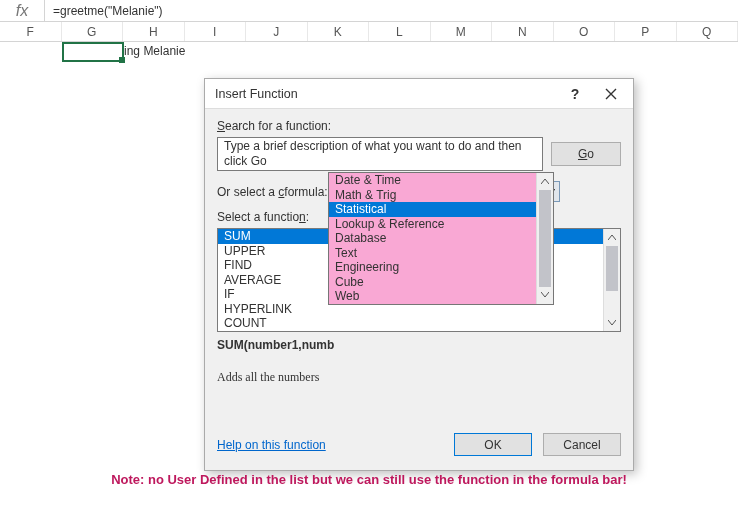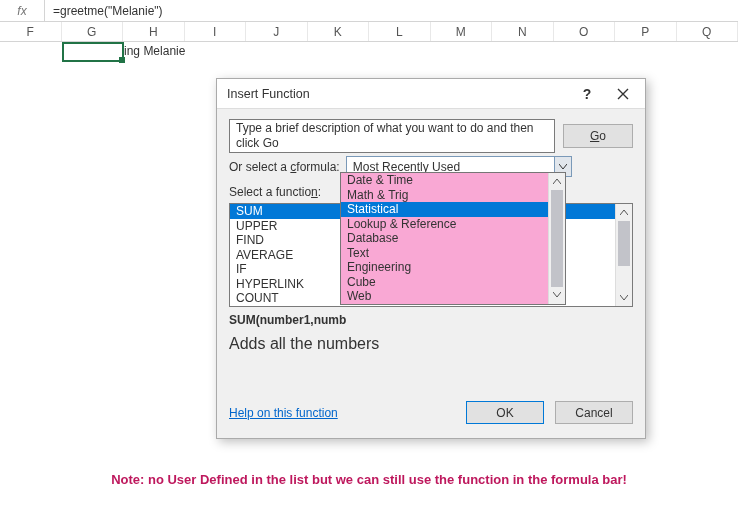--- a/index.html
+++ b/index.html
@@ -22,21 +22,21 @@
     background: #fff;
   }
   .fx-cell {
     width: 45px;
     border-right: 1px solid #d4d4d4;
     display: flex;
     align-items: center;
     justify-content: center;
     font-style: italic;
     color: #777;
-    font-size: 12px;
+    font-size: 16px;
   }
   .formula-input {
     flex: 1;
     border: none;
     padding: 0 8px;
     font-size: 12px;
     font-family: inherit;
     outline: none;
     color: #333;
   }
@@ -82,21 +82,21 @@
     left: 64px;
     top: 2px;
     font-size: 12px;
     color: #333;
     white-space: nowrap;
   }
 
   
   .dialog {
     position: absolute;
-    left: 216px;
+    left: 204px;
     top: 78px;
     width: 430px;
     background: #f0f0f0;
     border: 1px solid #aaa;
     box-shadow: 3px 3px 10px rgba(0,0,0,0.25);
   }
   .dlg-titlebar {
     height: 30px;
     display: flex;
     align-items: center;
@@ -112,21 +112,21 @@
     align-items: center;
     justify-content: center;
     color: #333;
     font-size: 14px;
   }
   .titlebtn.help { font-weight: bold; font-family: "Segoe UI", Arial, sans-serif; }
   .titlebtn.close svg { width: 12px; height: 12px; }
   .dlg-body { padding: 10px 12px 12px 12px; }
   .label { font-size: 12px; color: #333; margin-bottom: 4px; }
   .underline { text-decoration: underline; }
-  .search-row { display: flex; gap: 8px; margin-bottom: 3px; }
+  .search-row { display: flex; gap: 8px; margin-bottom: 10px; }
   .search-box {
     flex: 1;
     height: 34px;
     border: 1px solid #7a7a7a;
     background: #fff;
     padding: 2px 6px;
     font-size: 12px;
     color: #333;
     display: flex;
     align-items: center;
@@ -214,21 +214,21 @@
     width: 226px;
     background: #f9a8d4;
     border: 1px solid #767676;
     z-index: 5;
   }
   .dd-list { padding: 0; margin: 0; list-style: none; }
   .dd-item { font-size: 12px; padding: 0 6px; height: 14.5px; line-height: 14.5px; color: #333; }
   .dd-item.sel { background: #0178d7; color: #fff; }
 
   .sig { font-size: 12px; font-weight: bold; margin-top: 6px; }
-  .desc { font-size: 16px; margin-top: 8px; margin-bottom: 48px; }
+  .desc { font-size: 12px; margin-top: 18px; margin-bottom: 48px; font-family: Liberation Serif, serif; }
 
   .dlg-footer {
     display: flex;
     align-items: center;
     padding: 0 0 2px 0;
   }
   .help-link {
     color: #0066cc;
     text-decoration: underline;
     font-size: 12px;
@@ -292,20 +292,21 @@
   <div class="dlg-titlebar">
     <div class="dlg-title">Insert Function</div>
     <div class="titlebtn help">?</div>
     <div class="titlebtn close">
       <svg viewBox="0 0 12 12">
           <path d="M1 1 L11 11 M11 1 L1 11" stroke="#333" stroke-width="1.4" fill="none"></path>
         </svg>
     </div>
   </div>
   <div class="dlg-body">
+    <div class="label"><span class="underline">S</span><span>earch for a function:</span></div>
     <div class="search-row">
       <div class="search-box">Type a brief description of what you want to do and then click Go</div>
       <div class="go-btn">
           <span class="underline">G</span>
           <span>o</span>
         </div>
     </div>
     <div class="cat-row">
       <div class="cat-label"><span>Or select a </span><span class="underline">c</span><span>formula:</span></div>
       <div class="combo">

